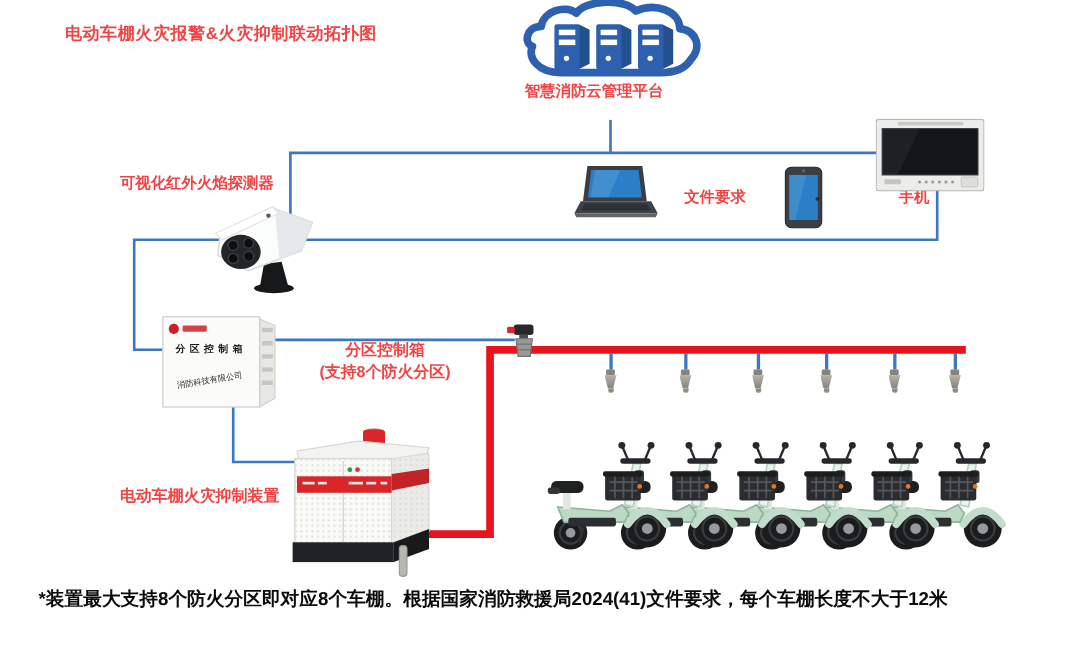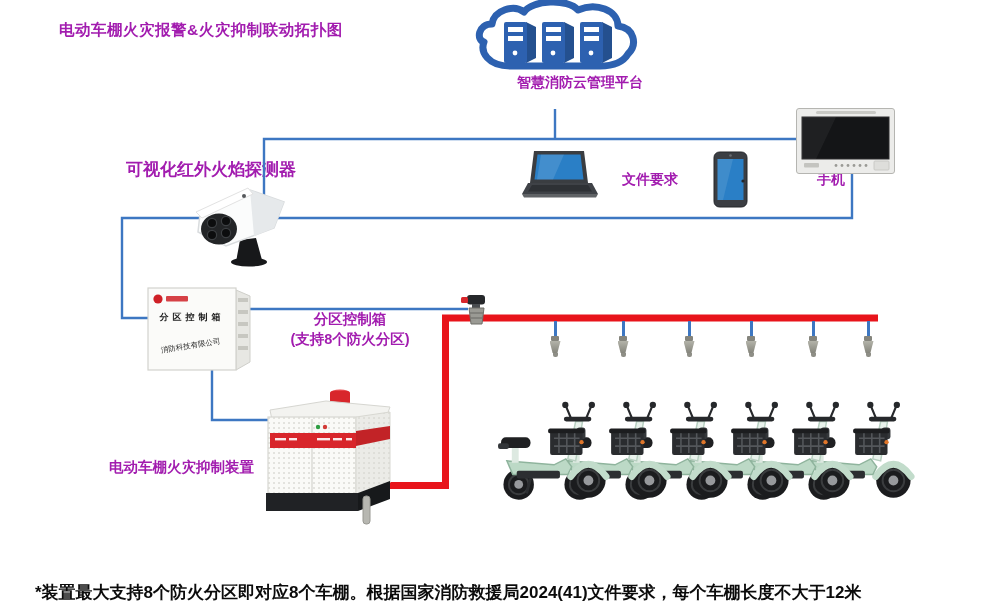--- a/index.html
+++ b/index.html
@@ -2,29 +2,29 @@
 <html><head>
 <meta charset="utf-8">
 <style>
   html,body{margin:0;padding:0;background:#ffffff;}
   #canvas{
     position:relative;width:981px;height:603px;background:#ffffff;overflow:hidden;
     font-family:"Liberation Sans","DejaVu Sans",sans-serif;
   }
   .abs{position:absolute;}
   
-  .lbl{position:absolute;font-weight:700;color:#a21caf;font-size:14px;white-space:nowrap;padding-left:24px;}
+  .lbl{position:absolute;font-weight:700;color:#ef4444;font-size:14px;white-space:nowrap;padding-left:24px;}
   #page-title{left:35px;top:20px;font-size:15.5px;letter-spacing:.5px;}
-  #cloud-label{left:453px;top:73px;width:206px;text-align:center;line-height:18.5px;font-size:14px;white-space:normal;}
-  #camera-label{left:102px;top:158px;font-size:17px;}
+  #cloud-label{left:453px;top:73px;width:206px;text-align:left;line-height:18.5px;font-size:14px;white-space:normal;}
+  #camera-label{left:85px;top:158px;font-size:14px;}
   #box-label{left:250px;top:310px;width:152px;text-align:center;line-height:19.5px;font-size:14.5px;white-space:normal;}
-  #supp-label{left:85px;top:458px;font-size:14.5px;}
+  #supp-label{left:85px;top:441px;font-size:14.5px;}
   #pc-label{left:598px;top:171px;}
   #phone-label{left:793px;top:171px;}
-  .note{position:absolute;left:35px;color:#0b0b0b;font-weight:700;font-size:17px;white-space:nowrap;margin-top:48px;}
+  .note{position:absolute;left:35px;color:#0b0b0b;font-weight:700;font-size:17px;white-space:nowrap;}
   #note1{top:533px;}
   #note2{top:560px;}
   
   #lines{position:absolute;left:0;top:0;z-index:1;}
   .device{position:absolute;z-index:4;}
   
   .nozzle{position:absolute;top:321px;width:12px;display:flex;flex-direction:column;align-items:center;z-index:3;}
   .nozzle .stem{width:3px;height:15px;background:#3D77C2;}
   .nozzle .collar{width:8px;height:5px;background:#84847c;border-radius:1px;}
   .nozzle .cone{width:11px;height:12px;background:linear-gradient(180deg,#b3b3a9,#85857c);

